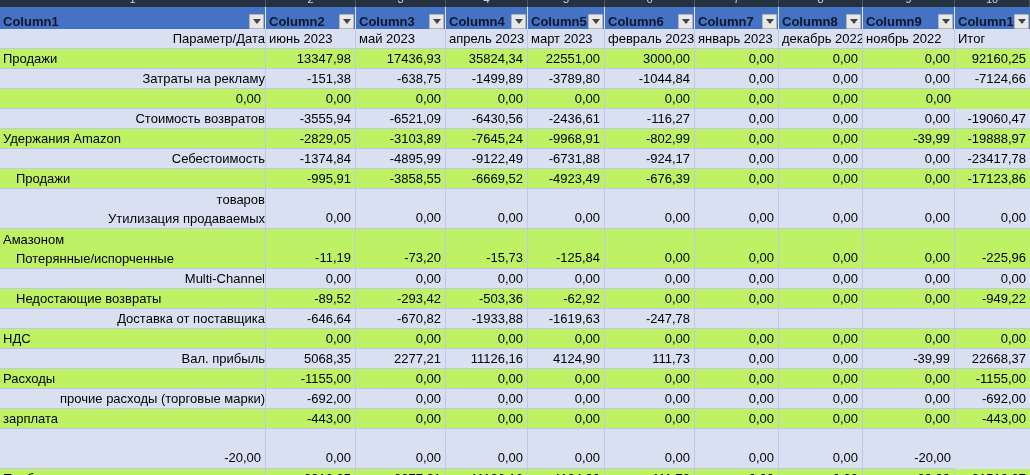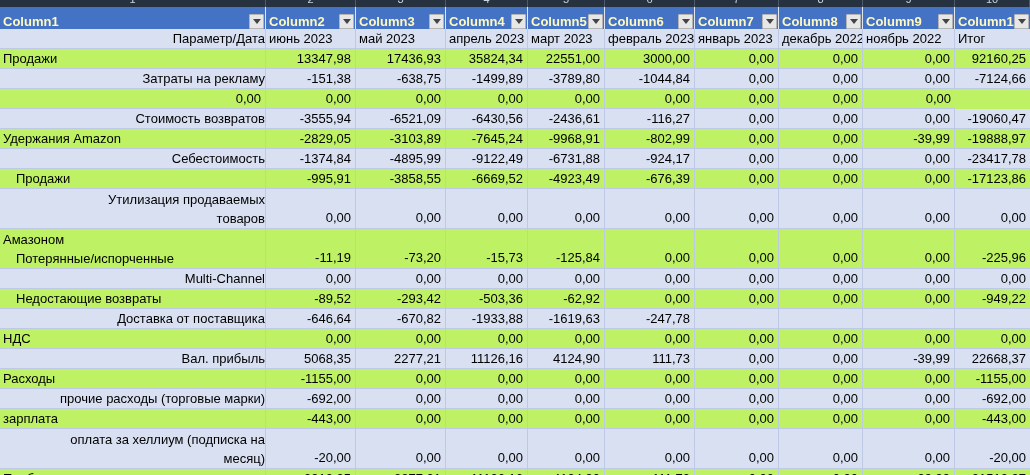--- a/index.html
+++ b/index.html
@@ -22,21 +22,21 @@
     color: #cdd3dc; font-size: 11px; text-align: center;
   }
   .strip-cell span { display: block; line-height: 13px; margin-top: -7px; }
 
   
   .header-row { height: 22px; background: #4472c4; }
   .h-cell {
     height: 29px; display: flex; align-items: center;
     padding-left: 3px; overflow: hidden;
     border-right: 1px solid #dfe6f2;
-    color: #fef9c3; font-weight: bold; font-size: 13px;
+    color: #0f172a; font-weight: bold; font-size: 13px;
   }
   .h-cell:last-child { border-right: none; }
   .h-label { flex: 1 1 auto; white-space: nowrap; overflow: hidden; }
   .filter-btn {
     flex: 0 0 auto; width: 15px; height: 15px; margin-right: 1px;
     background: #e7e7e7; border: 1px solid #b5b5b5; border-radius: 1px;
     display: flex; align-items: center; justify-content: center; cursor: pointer;
   }
   .filter-arrow {
     width: 0; height: 0;
@@ -270,22 +270,22 @@
         <div class="cell">-6669,52</div>
         <div class="cell">-4923,49</div>
         <div class="cell">-676,39</div>
         <div class="cell">0,00</div>
         <div class="cell">0,00</div>
         <div class="cell">0,00</div>
         <div class="cell">-17123,86</div>
       </div>
       <div class="grid-row row band tall">
         <div class="cell lbl">
+          <span class="line">товаров</span>
           <span class="line ind1">Утилизация продаваемых</span>
-          <span class="line">товаров</span>
         </div>
         <div class="cell">0,00</div>
         <div class="cell">0,00</div>
         <div class="cell">0,00</div>
         <div class="cell">0,00</div>
         <div class="cell">0,00</div>
         <div class="cell">0,00</div>
         <div class="cell">0,00</div>
         <div class="cell">0,00</div>
         <div class="cell">0,00</div>
@@ -411,24 +411,20 @@
         <div class="cell">0,00</div>
         <div class="cell">0,00</div>
         <div class="cell">0,00</div>
         <div class="cell">0,00</div>
         <div class="cell">0,00</div>
         <div class="cell">0,00</div>
         <div class="cell">0,00</div>
         <div class="cell">-443,00</div>
       </div>
       <div class="grid-row row band tall">
-        <div class="cell lbl">
-          <span class="line">оплата за хеллиум (подписка на</span>
-          <span class="line">месяц)</span>
-        </div>
         <div class="cell">-20,00</div>
         <div class="cell">0,00</div>
         <div class="cell">0,00</div>
         <div class="cell">0,00</div>
         <div class="cell">0,00</div>
         <div class="cell">0,00</div>
         <div class="cell">0,00</div>
         <div class="cell">0,00</div>
         <div class="cell">-20,00</div>
       </div>

